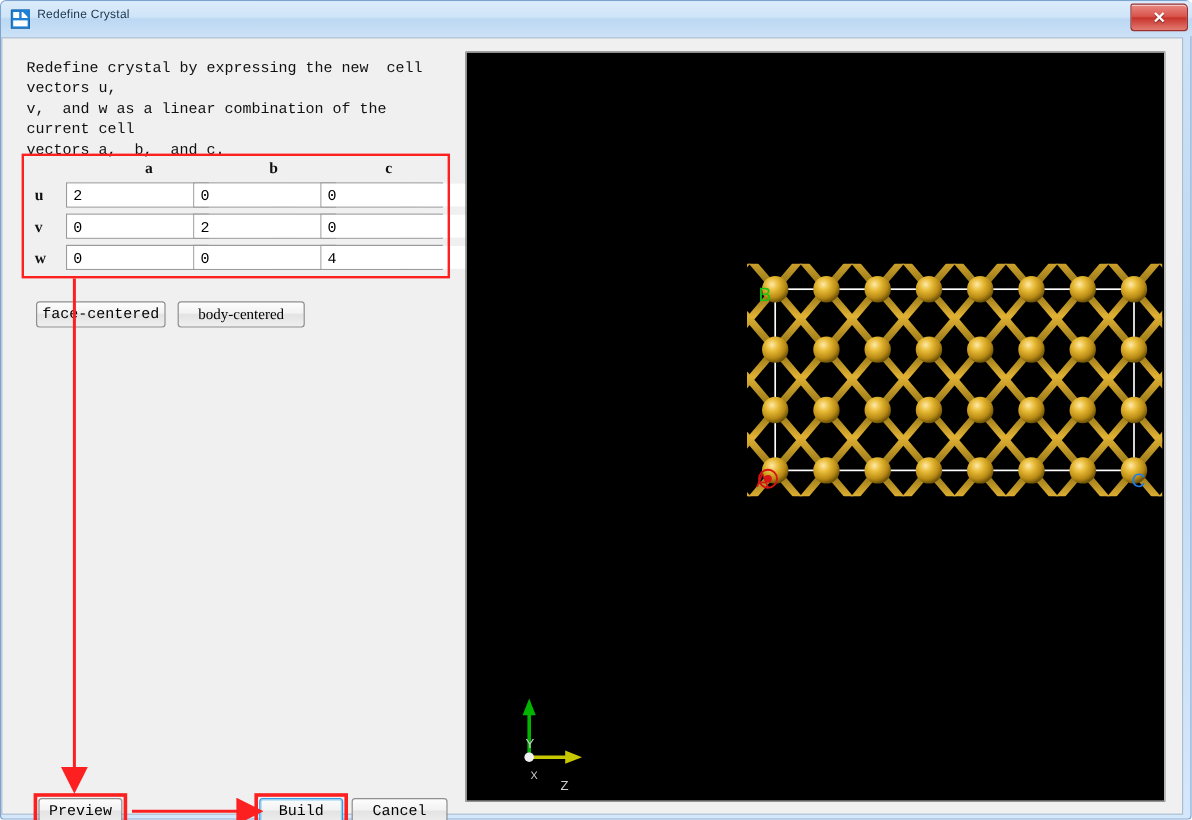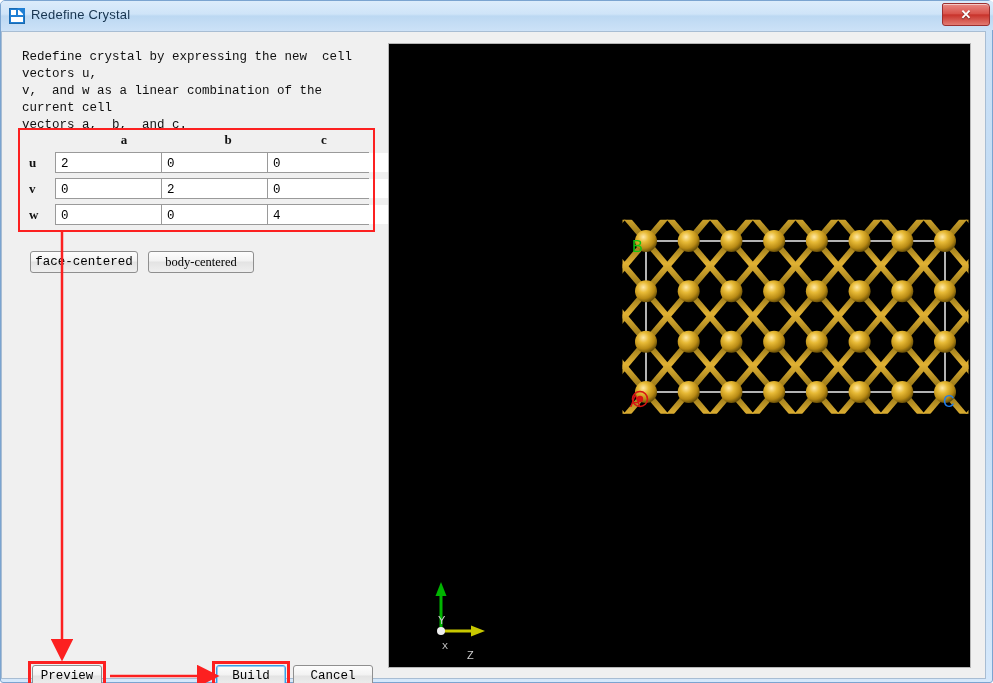--- a/index.html
+++ b/index.html
@@ -34,21 +34,21 @@
     border-radius: 4px 4px 0 0;
   }
   #title-icon {
     position: absolute;
     left: 8px; top: 7px;
     width: 16px; height: 16px;
   }
   #title-text {
     position: absolute;
     left: 30px; top: 6px;
-    font-size: 13px;
+    font-size: 10px;
     color: #17344f;
     letter-spacing: .2px;
     white-space: nowrap;
   }
   #close-btn {
     position: absolute;
     right: 4px; top: 2px;
     width: 46px; height: 21px;
     border: 1px solid #9b3030;
     border-radius: 2px 4px 3px 3px;

